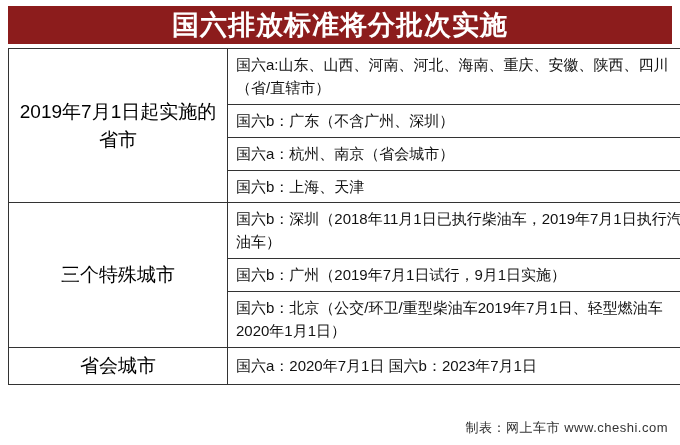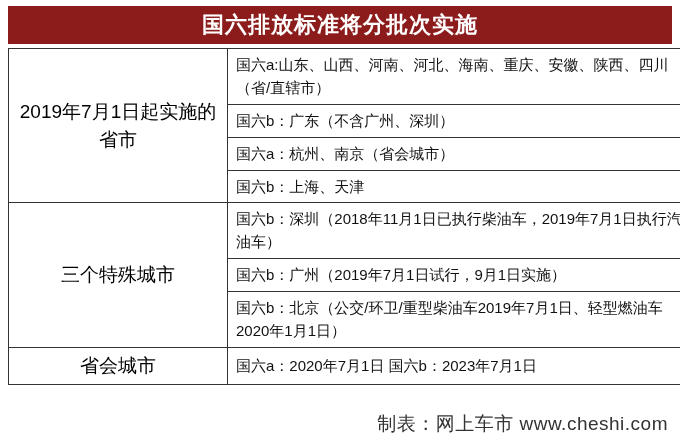--- a/index.html
+++ b/index.html
@@ -26,21 +26,21 @@
     top: 6px;
     width: 664px;
     height: 38px;
     background: #8c1c1c;
     display: flex;
     align-items: center;
     justify-content: center;
   }
   .title-bar .title-text {
     color: #ffffff;
-    font-size: 22px;
+    font-size: 27px;
     font-weight: bold;
     letter-spacing: 1px;
     line-height: 1;
   }
   .table {
     position: absolute;
     left: 8px;
     top: 48px;
     width: 664px;
     border-collapse: collapse;
@@ -67,21 +67,21 @@
     width: 456px;
     text-align: left;
   }
   td.content-cell.tall {
     line-height: 1.5;
   }
   .credit {
     position: absolute;
     right: 12px;
     bottom: 8px;
-    font-size: 19px;
+    font-size: 13px;
     color: #333333;
     letter-spacing: 0.5px;
   }
 </style>
 </head>
 <body>
 
 <div class="page">
 
   <div class="title-bar">

